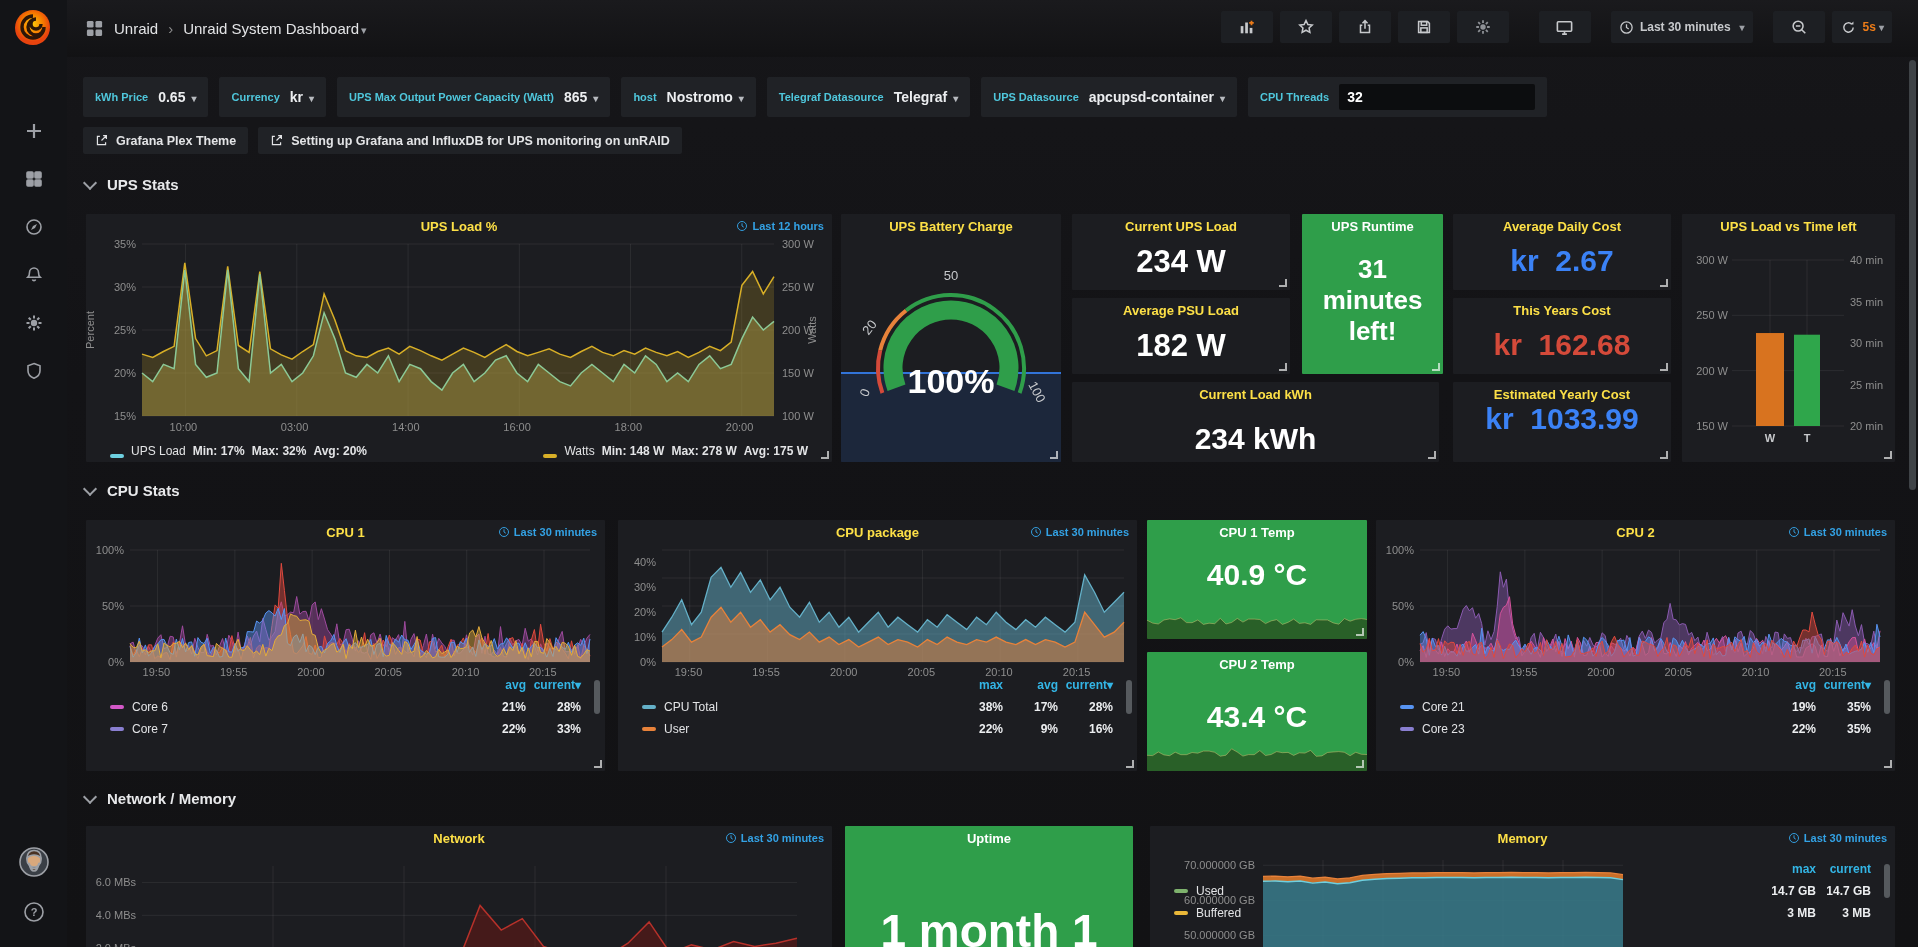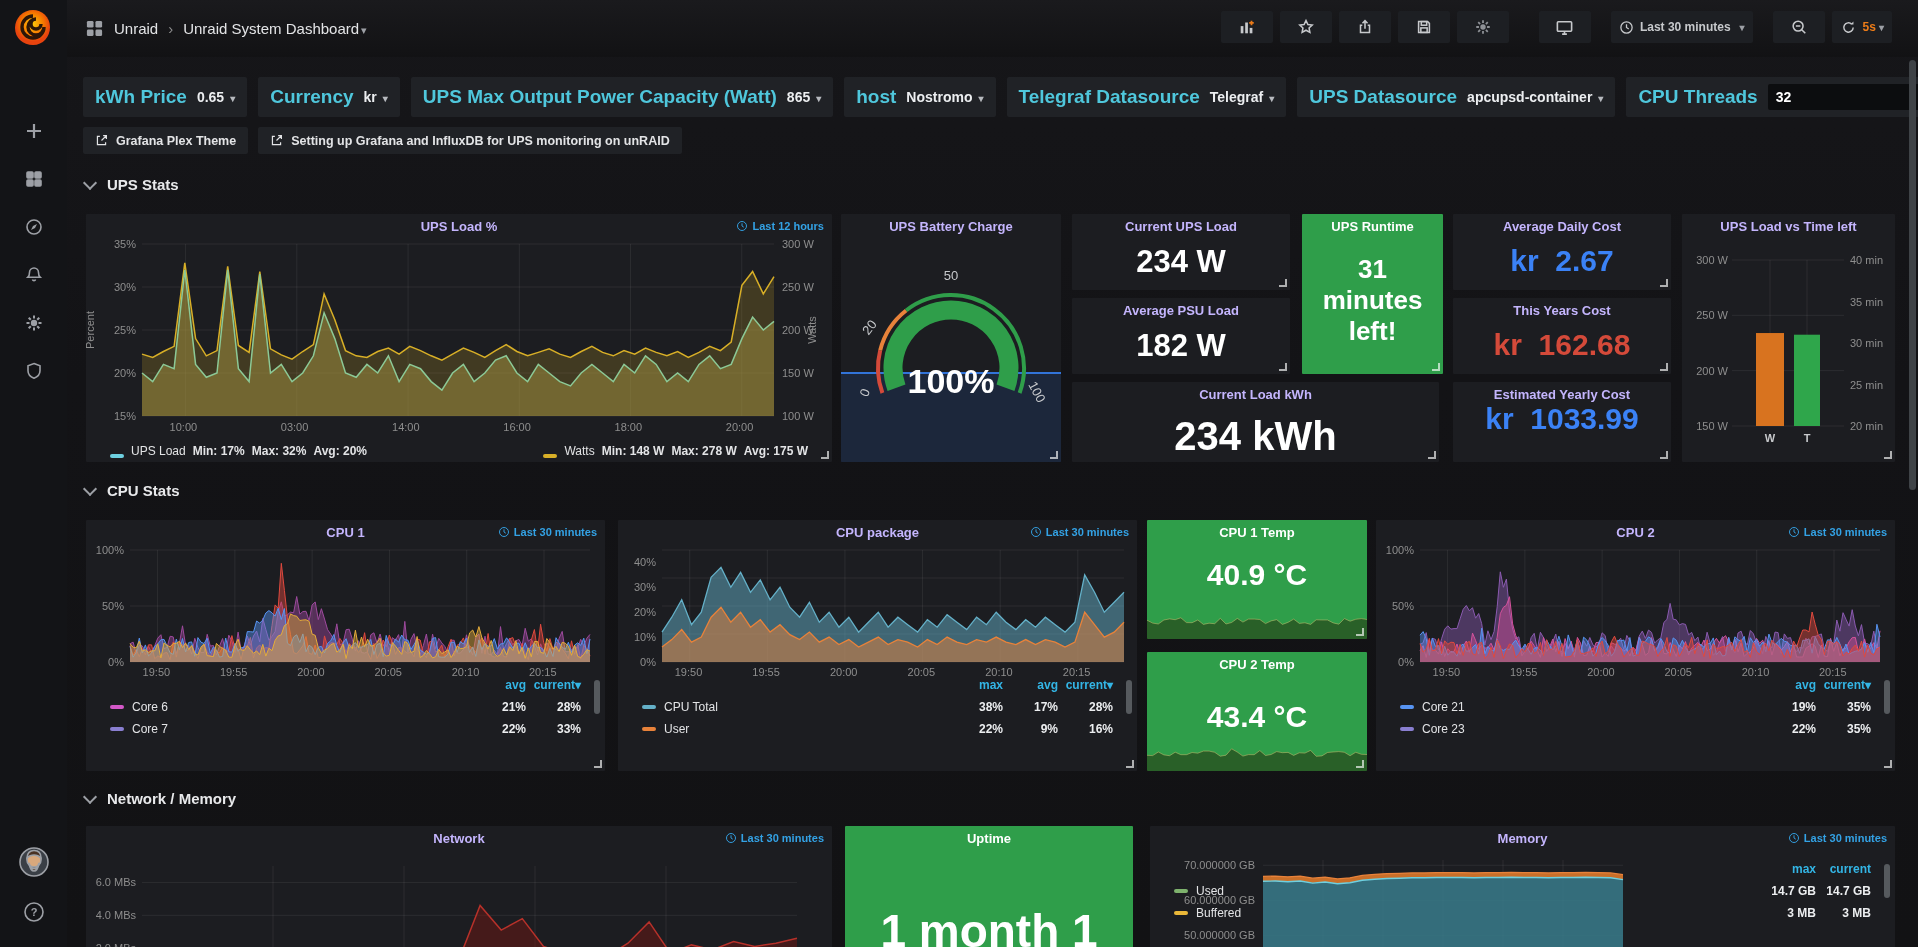--- a/index.html
+++ b/index.html
@@ -19,36 +19,36 @@
   .crumb-caret::after{content:"▾";color:#9da0a6;font-size:11px;margin-left:2px;}
   .nav-right{position:absolute;right:26px;top:11px;display:flex;align-items:center;gap:7px;}
   .nav-btn{height:32px;min-width:36px;padding:0 8px;background:#1d1f23;border-radius:2px;display:flex;align-items:center;justify-content:center;gap:6px;cursor:pointer;color:#c7c9cc;font-size:12px;font-weight:bold;}
   .nav-btn svg{stroke:#c7c9cc;fill:none;stroke-width:1.7;}
   .nav-gap{width:16px;}
   .orange{color:#eb7b18;}
   .caret-sm::after{content:"▾";color:#9da0a6;font-size:10px;margin-left:3px;}
   
   .var-row{position:absolute;left:83px;top:77px;display:flex;gap:11px;}
   .pill{height:40px;background:#202226;border-radius:2px;display:flex;align-items:center;padding:0 12px;gap:10px;}
-  .vlabel{color:#4fc7dc;font-size:19px;font-weight:bold;white-space:nowrap;cursor:default;}
+  .vlabel{color:#4fc7dc;font-size:11px;font-weight:bold;white-space:nowrap;cursor:default;}
   .vvalue{color:#eceef0;font-size:14px;font-weight:bold;white-space:nowrap;cursor:pointer;}
   .vvalue::after{content:"▾";color:#b7babf;font-size:10px;margin-left:6px;}
   .var-input{width:180px;height:26px;background:#0c0d0f;border:none;color:#fff;font-size:14px;font-weight:bold;font-family:"Liberation Sans",sans-serif;padding:0 8px;border-radius:2px;}
   
   .links-row{position:absolute;left:83px;top:127px;display:flex;gap:10px;}
   .dash-link{height:27px;background:#202226;border-radius:2px;display:flex;align-items:center;gap:8px;padding:0 12px;font-size:12.5px;font-weight:bold;color:#e3e4e6;cursor:pointer;}
   .dash-link svg{stroke:#e3e4e6;fill:none;stroke-width:1.5;}
   
   .section-h{position:absolute;display:flex;align-items:center;gap:12px;font-size:15px;font-weight:bold;color:#e8e9eb;cursor:pointer;}
   .chev{width:8px;height:8px;border-left:2px solid #9da0a6;border-bottom:2px solid #9da0a6;transform:rotate(-45deg);margin-top:-4px;}
   
   .panel{position:absolute;background:#1c1d21;border-radius:1px;}
   .panel::after{content:"";position:absolute;right:3px;bottom:3px;width:6px;height:6px;border-right:2px solid rgba(255,255,255,.65);border-bottom:2px solid rgba(255,255,255,.65);}
   .panel.green{background:#2f9e4a;}
-  .ptitle{position:absolute;left:0;right:0;top:5px;text-align:center;font-size:13px;font-weight:bold;color:#c4b5fd;cursor:pointer;z-index:3;}
+  .ptitle{position:absolute;left:0;right:0;top:5px;text-align:center;font-size:13px;font-weight:bold;color:#fde047;cursor:pointer;z-index:3;}
   .panel.green .ptitle{color:#fff;}
   .toverride{position:absolute;right:8px;top:6px;display:flex;align-items:center;gap:4px;color:#33a2e5;font-size:11px;font-weight:bold;z-index:3;cursor:pointer;}
   .toverride svg{stroke:#33a2e5;fill:none;stroke-width:1.6;}
   .chart{position:absolute;left:0;top:0;right:0;bottom:0;}
   .bigval{position:absolute;left:0;right:0;text-align:center;font-weight:bold;color:#fff;}
   .money{white-space:pre;}
   .green-text{color:#3b82f6;}
   .red-text{color:#d44a3a;}
   .tick{position:absolute;font-size:11px;color:#8e8e8e;white-space:nowrap;}
   .axis-label{position:absolute;font-size:11px;color:#8e8e8e;}
@@ -360,21 +360,21 @@
   <div class="panel" style="left:1072px;top:214px;width:218px;height:76px">
     <div class="ptitle">Current UPS Load</div>
     <div class="bigval" style="top:30px;font-size:31px">234 W</div>
   </div>
   <div class="panel" style="left:1072px;top:298px;width:218px;height:76px">
     <div class="ptitle">Average PSU Load</div>
     <div class="bigval" style="top:30px;font-size:31px">182 W</div>
   </div>
   <div class="panel" style="left:1072px;top:382px;width:367px;height:80px">
     <div class="ptitle">Current Load kWh</div>
-    <div class="bigval" style="top:32px;font-size:40px">234 kWh</div>
+    <div class="bigval" style="top:40px;font-size:30px">234 kWh</div>
   </div>
 
   <div class="panel green" style="left:1302px;top:214px;width:141px;height:160px">
     <div class="ptitle">UPS Runtime</div>
     <div class="bigval" style="top:40px;font-size:26px;line-height:31px;padding:0 6px">31 minutes left!</div>
   </div>
 
   <div class="panel" style="left:1453px;top:214px;width:218px;height:76px">
     <div class="ptitle">Average Daily Cost</div>
     <div class="bigval money green-text" style="top:30px;font-size:30px">kr  2.67</div>

